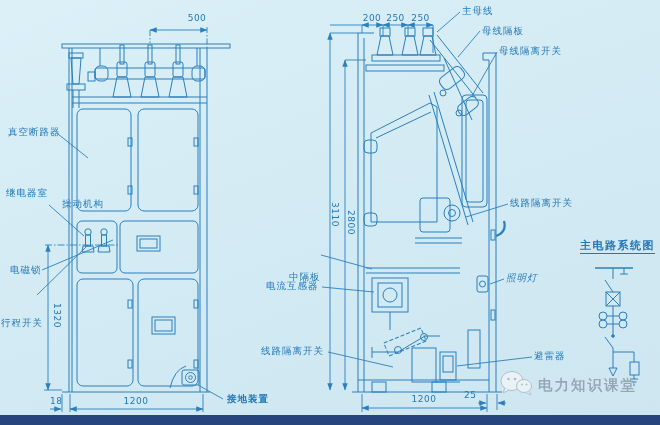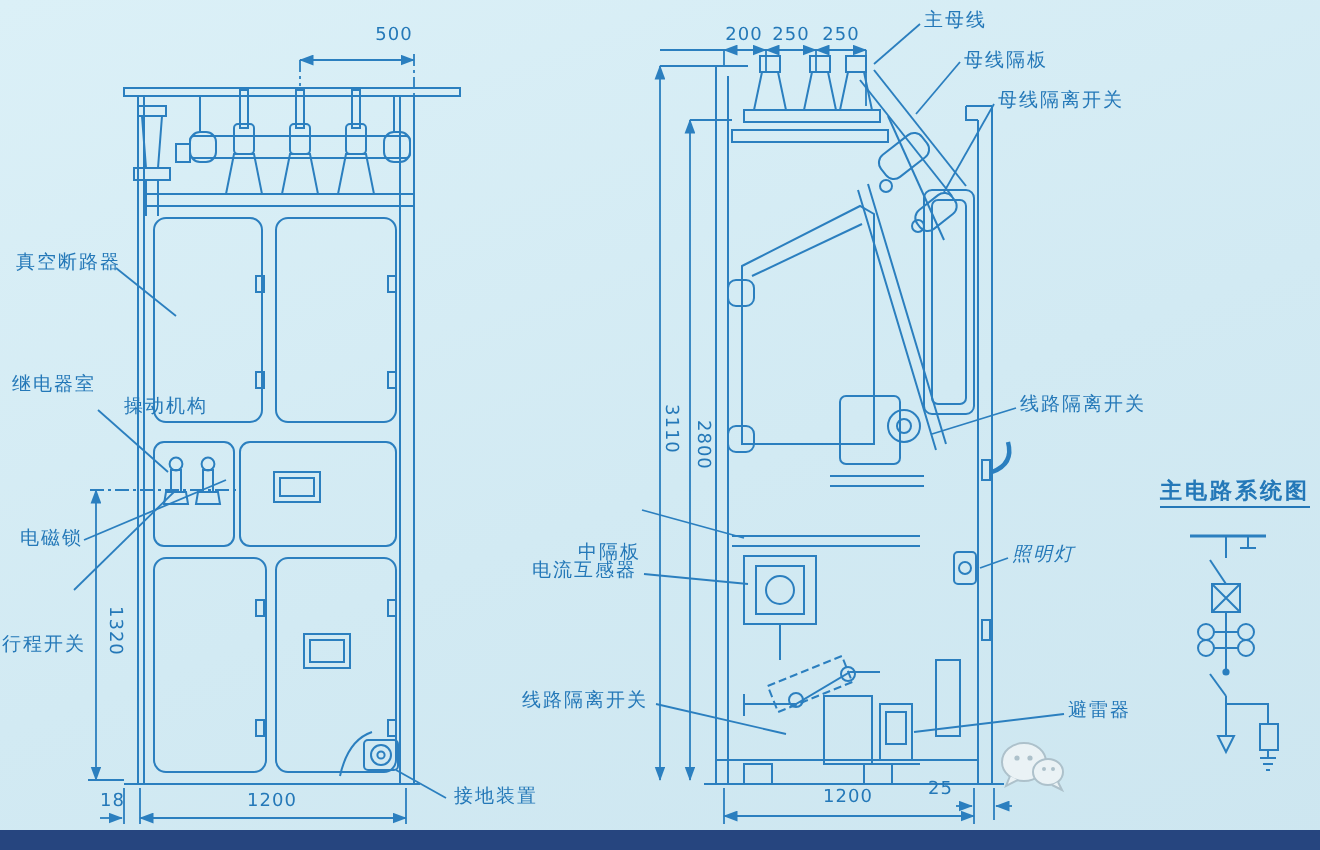--- a/index.html
+++ b/index.html
@@ -274,21 +274,21 @@
       <rect x="630" y="362" width="9" height="13"></rect>
       <path d="M634,375 V379 M630,379 H638 M631.5,382 H636.5 M633,385 H635"></path>
     </g>
   </svg>
 
   <div class="lbl" style="left:8px; top:127px;">真空断路器</div>
   <div class="lbl" style="left:6px; top:188px;">继电器室</div>
   <div class="lbl" style="left:18px; top:199px;margin-left:44px;">操动机构</div>
   <div class="lbl" style="left:10px; top:265px;">电磁锁</div>
   <div class="lbl" style="left:1px; top:290px;margin-top:28px;">行程开关</div>
-  <div class="lbl" style="left:227px; top:394px;">接地装置</div>
+  <div class="lbl" style="left:227px; top:394px;font-weight:bold;">接地装置</div>
 
   <div class="num" style="left:160px; top:14px; width:26px;margin-left:24px;">500</div>
   <div class="num vnum" style="left:61px; top:303px;">1320</div>
   <div class="num" style="left:50px; top:397px;text-align:right;">18</div>
   <div class="num" style="left:118px; top:397px; width:36px;">1200</div>
 
   <div class="lbl" style="left:462px; top:6px;text-align:center;">主母线</div>
   <div class="lbl" style="left:482px; top:26px;">母线隔板</div>
   <div class="lbl" style="left:499px; top:46px;">母线隔离开关</div>
   <div class="lbl" style="left:510px; top:198px;">线路隔离开关</div>
@@ -314,16 +314,17 @@
         <ellipse cx="13" cy="12" rx="11" ry="9.5" fill="#eef4f6" stroke="#aabdc7" stroke-width="1"></ellipse>
         <circle cx="9.5" cy="10" r="1.3" fill="#aabdc7"></circle>
         <circle cx="16" cy="10" r="1.3" fill="#aabdc7"></circle>
         <path d="M6,19 L4,24 L10,21" fill="#eef4f6" stroke="#aabdc7" stroke-width="1"></path>
         <ellipse cx="25" cy="17" rx="7.5" ry="6.5" fill="#eef4f6" stroke="#aabdc7" stroke-width="1"></ellipse>
         <circle cx="23" cy="15.5" r="1" fill="#aabdc7"></circle>
         <circle cx="27.5" cy="15.5" r="1" fill="#aabdc7"></circle>
         <path d="M30,22 L32,26 L27,23.5" fill="#eef4f6" stroke="#aabdc7" stroke-width="1"></path>
       </svg>
     </span>
+    <span class="wm-text">电力知识课堂</span>
   </div>
 
   <div class="footer-bar"></div>
 </div>
 
 </body></html>

